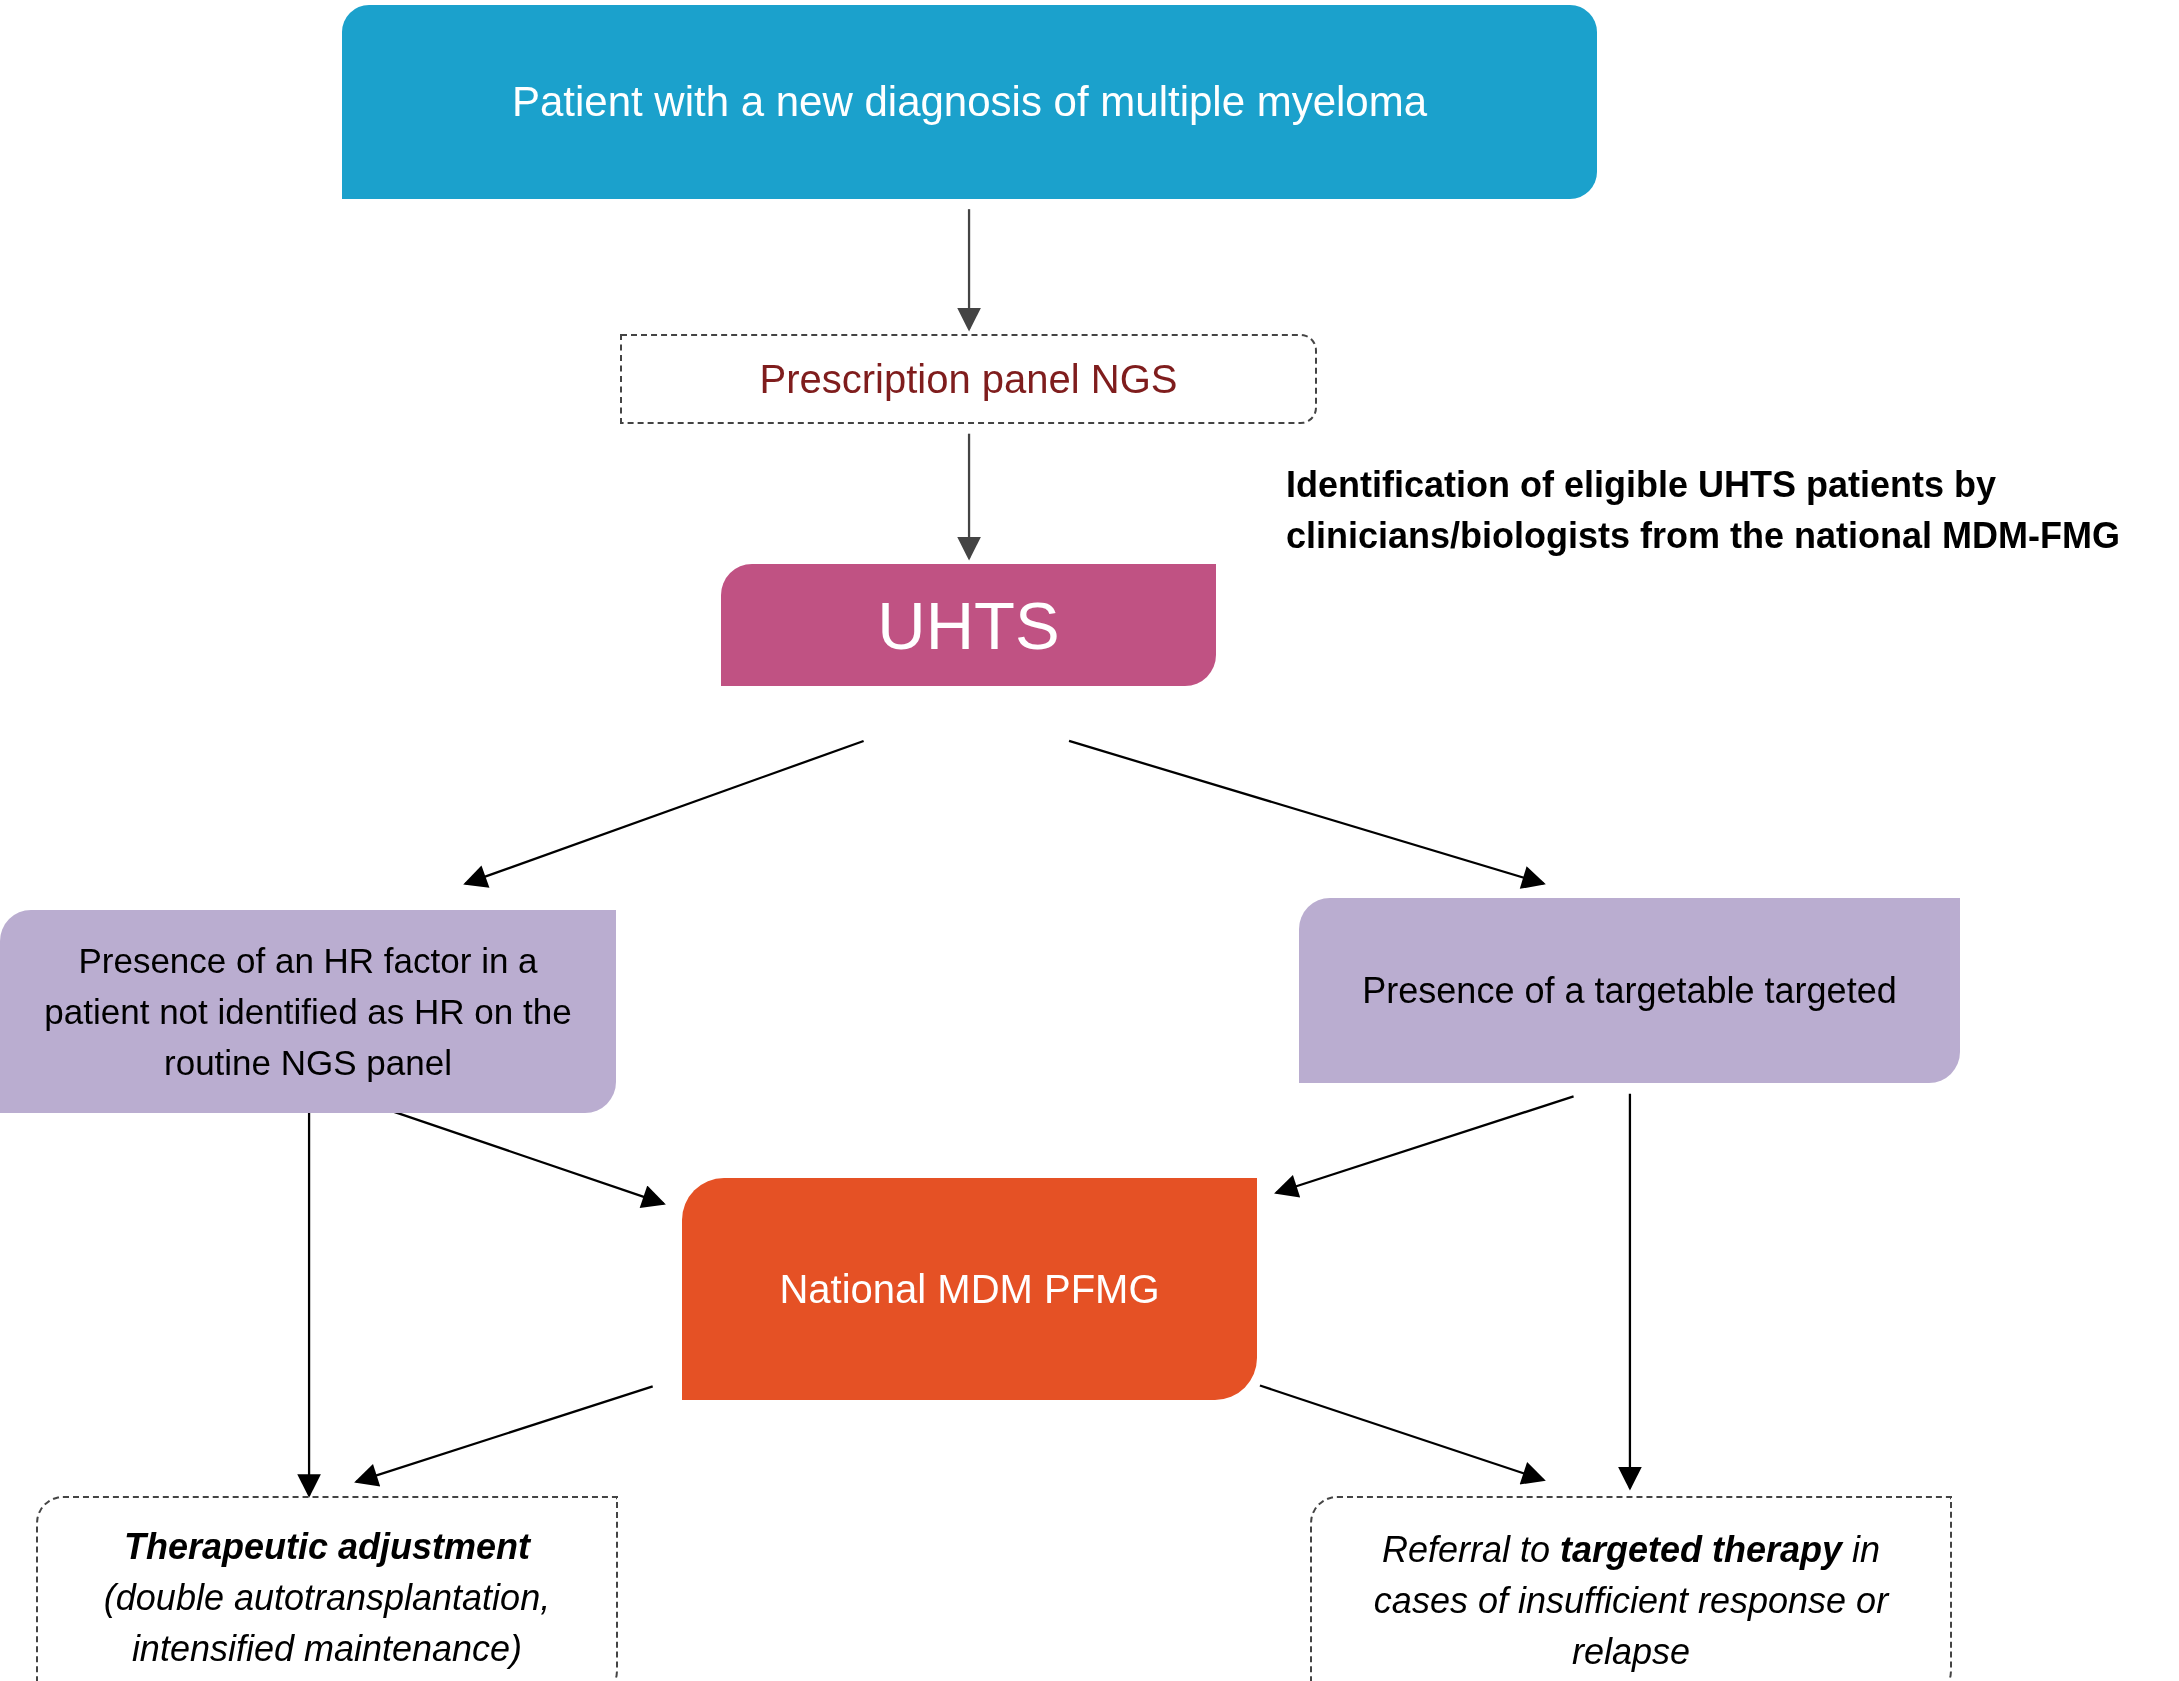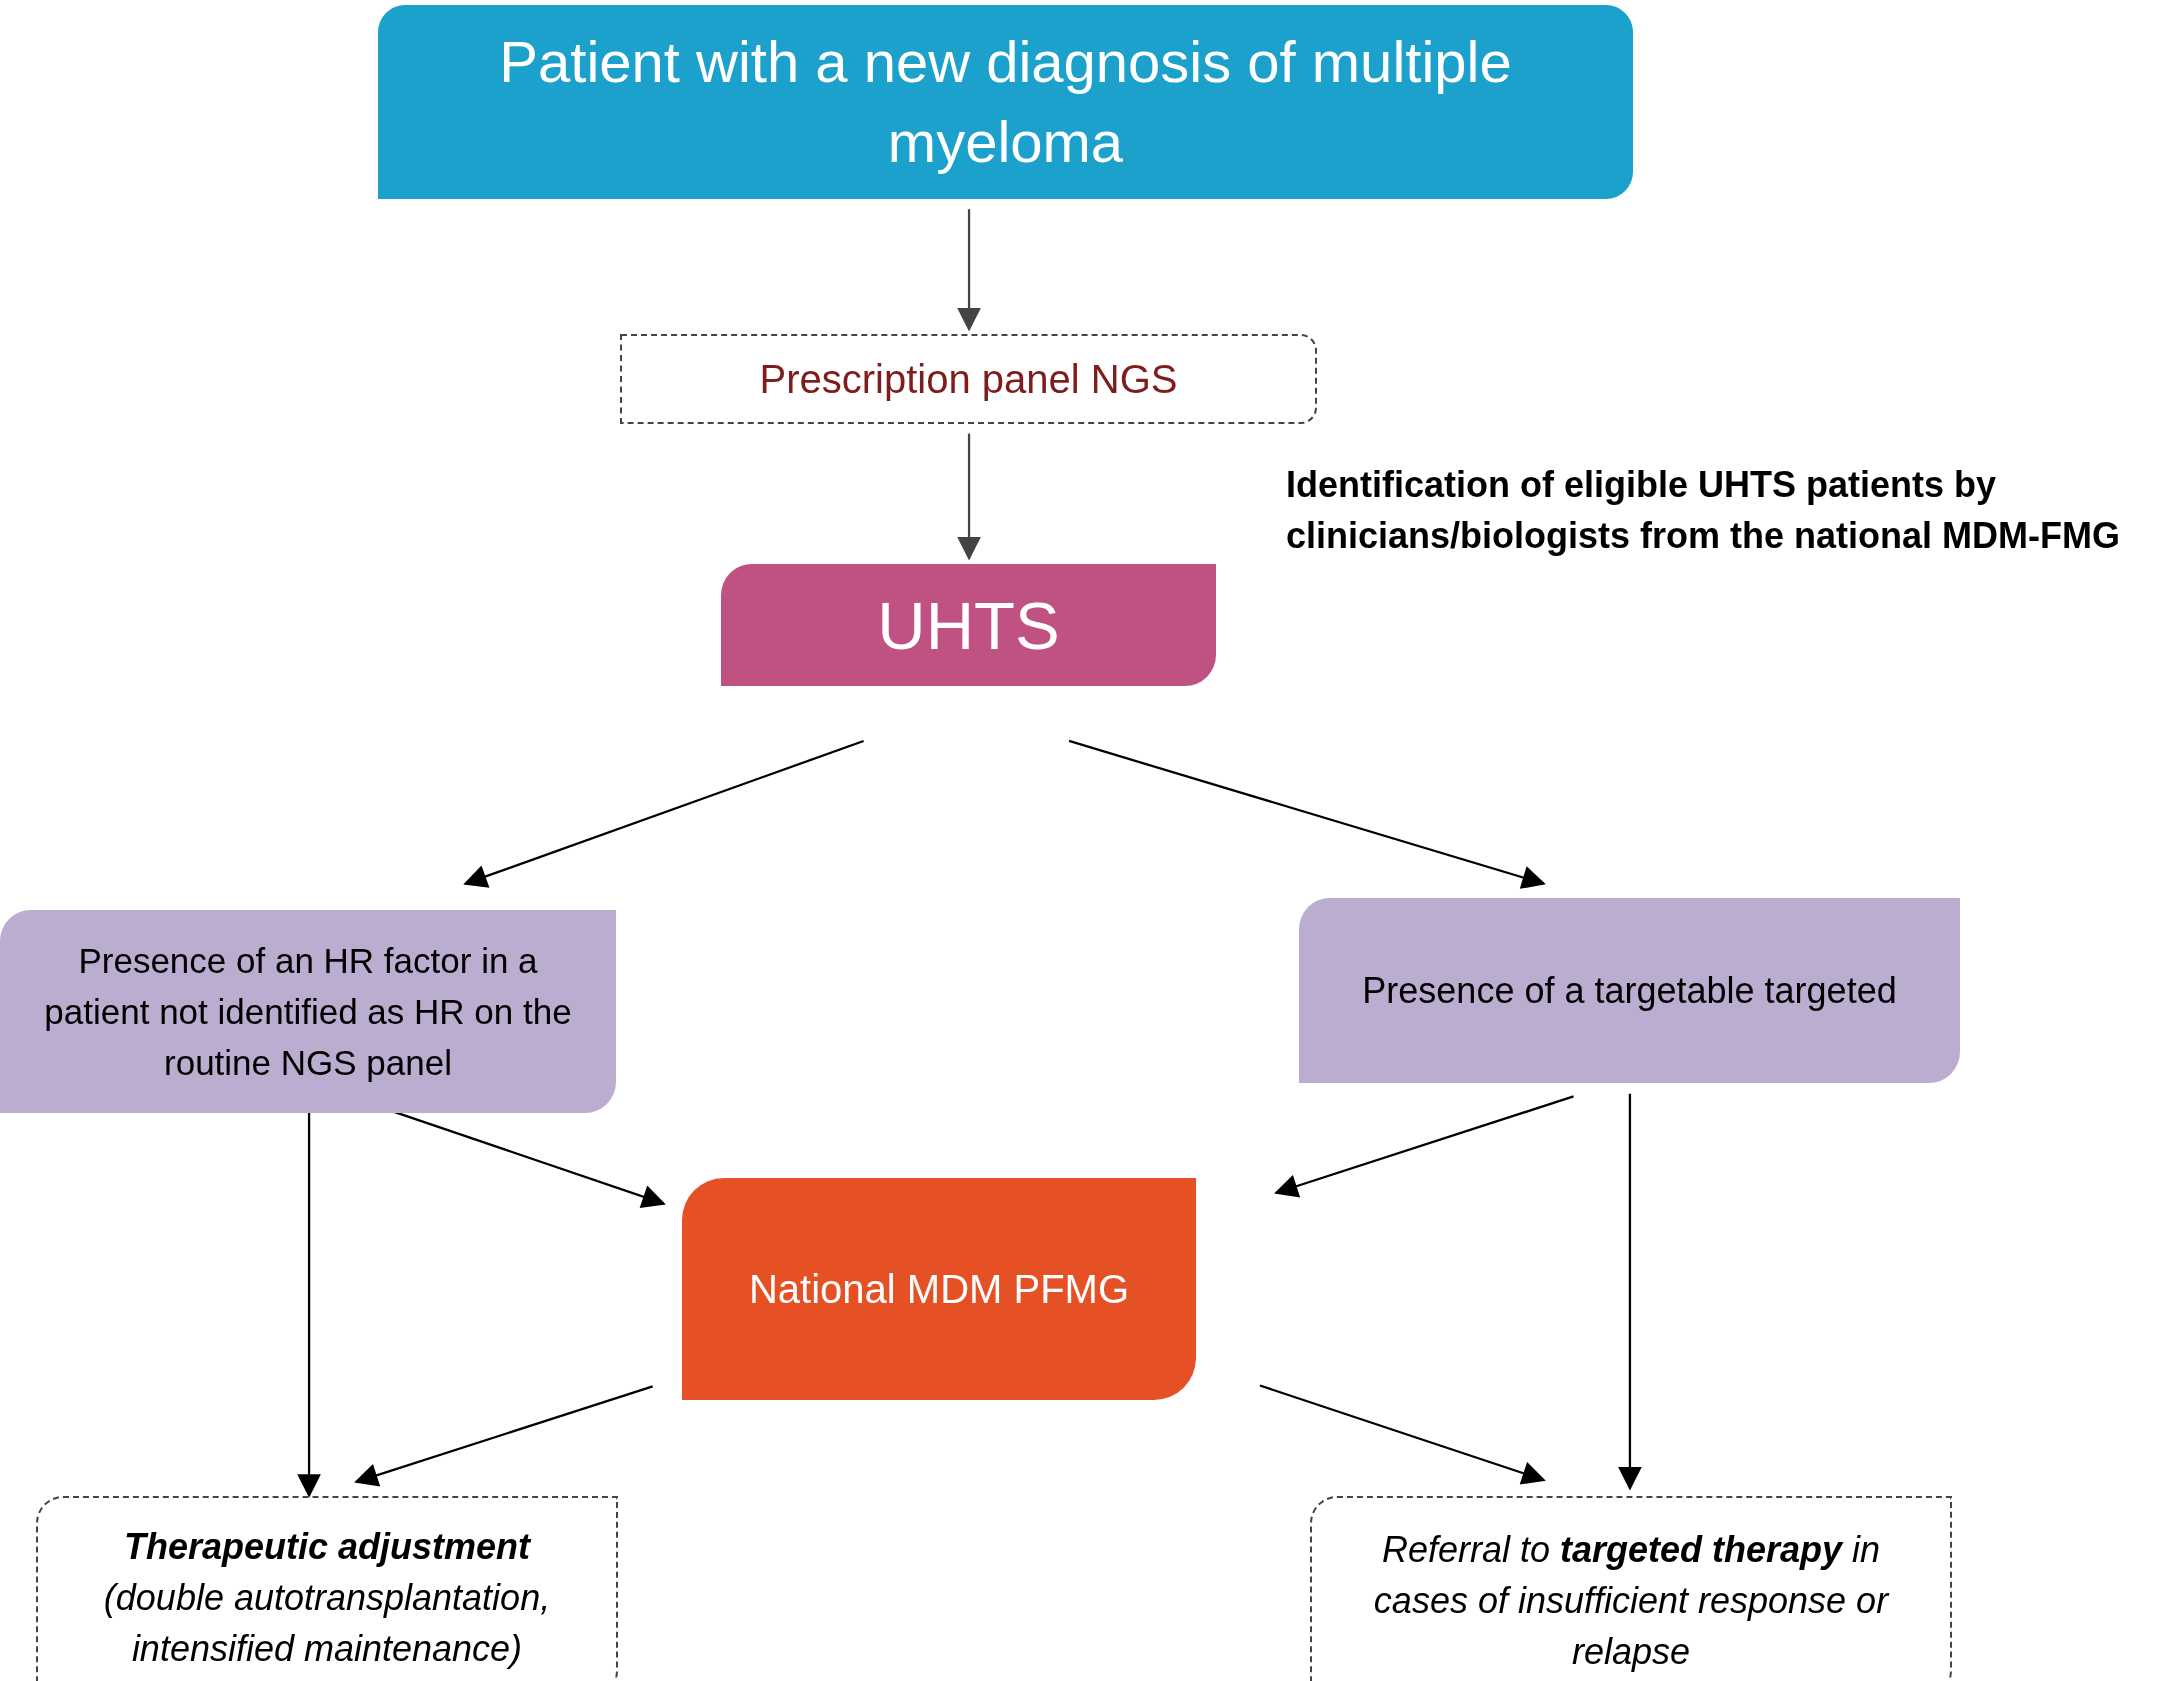--- a/index.html
+++ b/index.html
@@ -6,23 +6,22 @@
   body { width: 2179px; height: 1681px; position: relative; overflow: hidden; }
   .node {
     position: absolute; box-sizing: border-box;
     display: flex; align-items: center; justify-content: center;
     text-align: center;
   }
   #n-top {
     left: 342px; top: 4.5px; width: 1255px; height: 194px;
     background: #1ba1cc; color: #ffffff;
     border-radius: 27px 27px 27px 0;
-    font-family: "Liberation Sans", sans-serif; font-size: 58px; line-height: 80px;
+    font-family: "Liberation Sans", sans-serif; font-size: 42px; line-height: 80px;
     padding: 0 55px;
-    margin-left: 36px;
   }
   #n-ngs {
     left: 620px; top: 334px; width: 697px; height: 90px;
     border: 2.7px dashed #444; border-radius: 0 16.4px 16.4px 0;
     font-family: "Liberation Sans", sans-serif; font-size: 40px; color: #7f1d1d;
   }
   #n-uhts {
     left: 721px; top: 564px; width: 495px; height: 122px;
     background: #c05283; color: #fff;
     border-radius: 31px 0 31px 0;
@@ -40,21 +39,21 @@
     font-family: "Liberation Sans", sans-serif; font-size: 35px; line-height: 51px;
     padding: 0 27px;
   }
   #n-target {
     left: 1299px; top: 898px; width: 661px; height: 185px;
     background: #baadd0; color: #000;
     border-radius: 31px 0 31px 0;
     font-family: "Liberation Sans", sans-serif; font-size: 36px;
   }
   #n-mdm {
-    left: 682px; top: 1178px; width: 514px; height: 222px;
+    left: 682px; top: 1178px; width: 575px; height: 222px;
     background: #e55125; color: #fff;
     border-radius: 42px 0 42px 0;
     font-family: "Liberation Sans", sans-serif; font-size: 40px;
   }
   #n-therapy {
     left: 36px; top: 1496px; width: 582px; height: 202px;
     border: 2.7px dashed #444; border-radius: 27px 0 27px 0;
     font-family: "Liberation Sans", sans-serif; font-style: italic;
     font-size: 36px; line-height: 51px; color: #000; padding: 0 27px;
     flex-direction: column;

